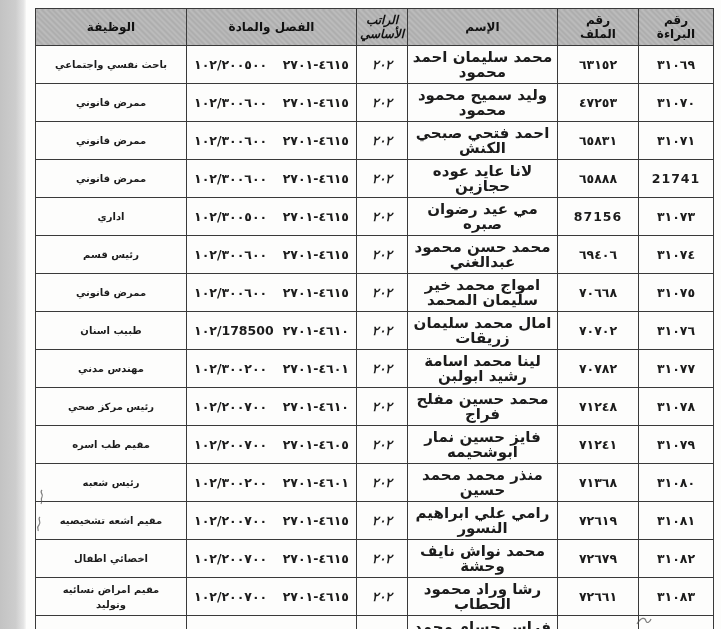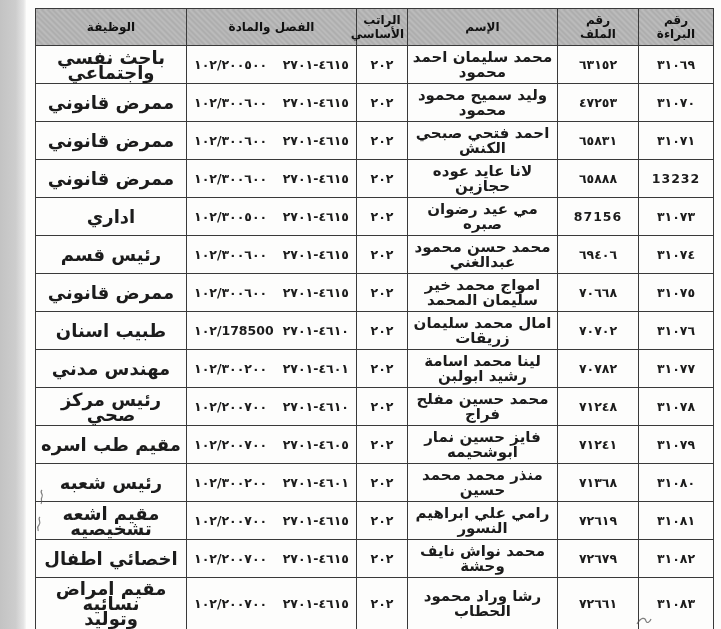--- a/index.html
+++ b/index.html
@@ -31,32 +31,32 @@
     color:#111;height:30px;
   }
   .doc-table td{
     font-size:12.5px;line-height:15px;height:31px;
     white-space:pre-line;
   }
   
   .col-decree_no{width:68px;}
   .col-file_no{width:74px;}
   .col-name{width:143px;}
-  .col-base_salary{width:44px;}
+  .col-base_salary{width:44px;font-style:italic;}
   .col-chapter_article{width:163px;}
   .col-job{width:auto;}
   
   td.col-decree_no,td.col-file_no,td.col-base_salary{direction:ltr;letter-spacing:1px;}
   td.col-chapter_article{padding:0 7px;}
   td.col-chapter_article .fasl-wrap{
     direction:ltr;display:flex;justify-content:space-between;align-items:flex-end;
     letter-spacing:0.5px;
   }
   td.col-name{font-size:15px;}
-  td.col-job{font-size:18px;}
+  td.col-job{font-size:10px;}
   
   .mark{position:absolute;opacity:.75;}
   .mark svg{display:block;}
   .mark1{left:36px;top:489px;}
   .mark2{left:33px;top:516px;}
   .mark3{left:636px;top:615px;}
 </style>
 </head>
 <body>
 
@@ -98,21 +98,21 @@
       <tr>
         <td class="col-decree_no">٣١٠٧١</td>
         <td class="col-file_no">٦٥٨٣١</td>
         <td class="col-name">احمد فتحي صبحي
 الكنش</td>
         <td class="col-base_salary">٢٠٢</td>
         <td class="col-chapter_article"><span class="fasl-wrap"><span>١٠٢/٣٠٠٦٠٠</span><span>٤٦١٥-٢٧٠١</span></span></td>
         <td class="col-job">ممرض قانوني</td>
       </tr>
       <tr>
-        <td class="col-decree_no">13232</td>
+        <td class="col-decree_no">21741</td>
         <td class="col-file_no">٦٥٨٨٨</td>
         <td class="col-name">لانا عايد عوده
 حجازين</td>
         <td class="col-base_salary">٢٠٢</td>
         <td class="col-chapter_article"><span class="fasl-wrap"><span>١٠٢/٣٠٠٦٠٠</span><span>٤٦١٥-٢٧٠١</span></span></td>
         <td class="col-job">ممرض قانوني</td>
       </tr>
       <tr>
         <td class="col-decree_no">٣١٠٧٣</td>
         <td class="col-file_no">87156</td>

